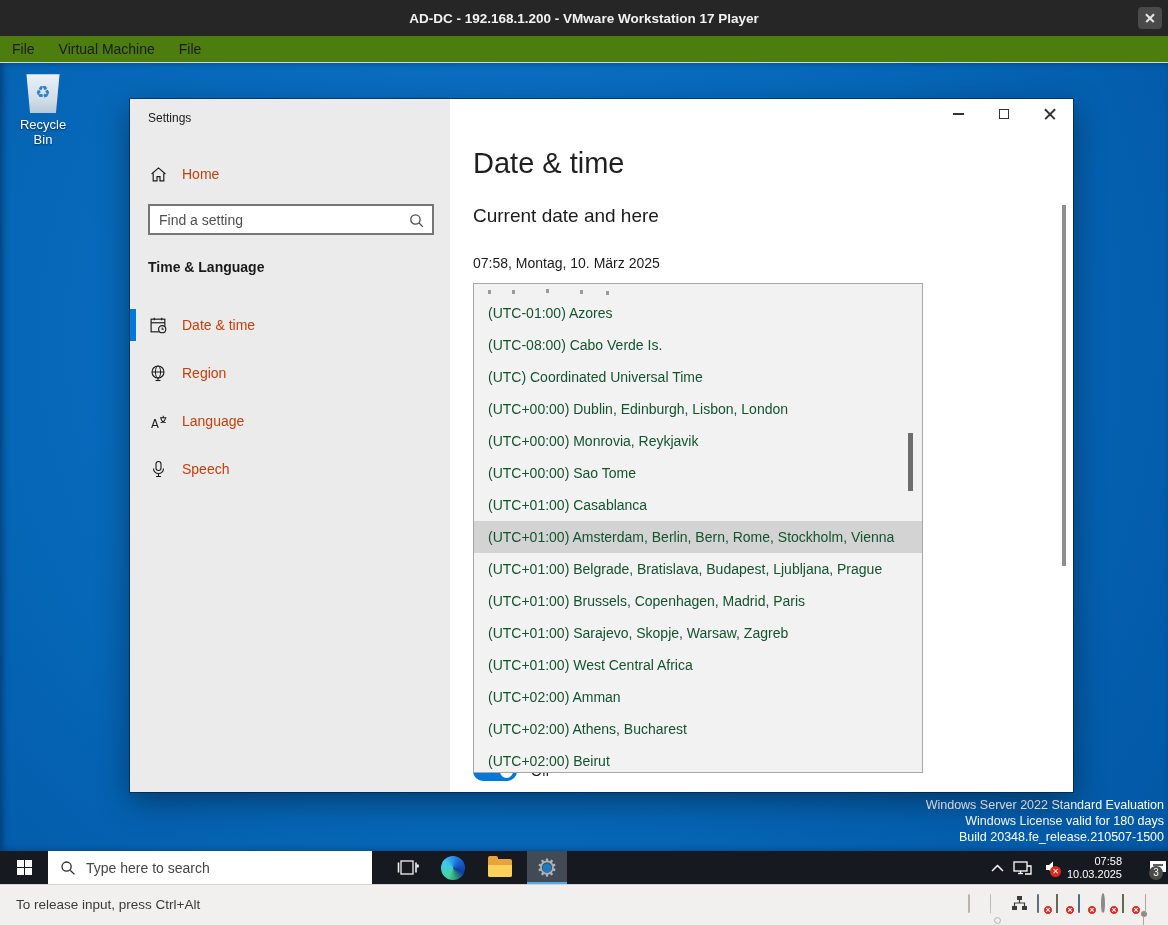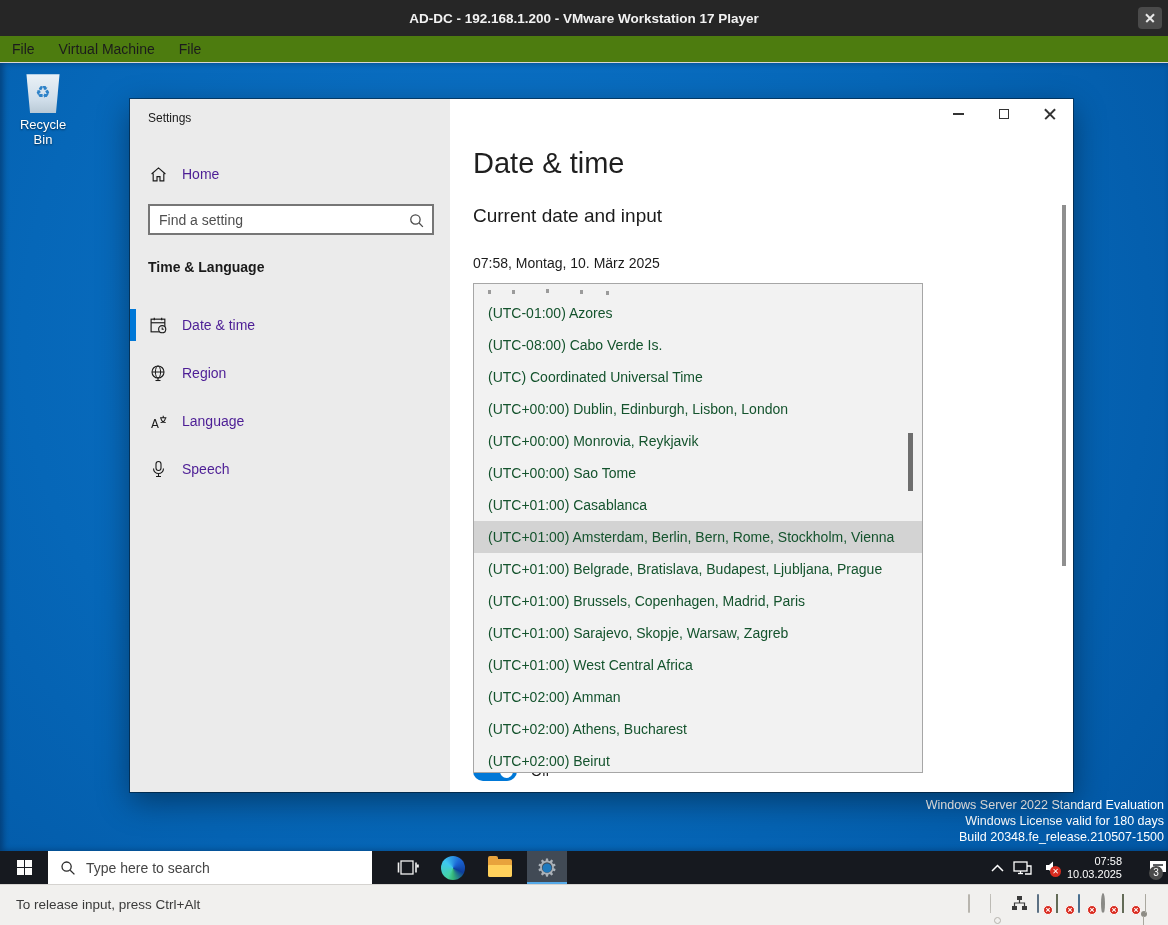--- a/index.html
+++ b/index.html
@@ -61,21 +61,21 @@
   .license div { color:#fff; font-size:12.5px; line-height:16px; }
 
   
   .win { position:absolute; left:130px; top:36px; width:943px; height:693px; background:#fff;
     box-shadow:0 0 0 1px rgba(0,0,0,.4), 0 10px 30px rgba(0,0,0,.4); }
   .sidebar { position:absolute; left:0; top:0; width:320px; height:693px; background:#ebebeb; }
   .sw-title { position:absolute; left:18px; top:12px; font-size:12px; color:#1a1a1a; }
   .home-row { position:absolute; left:0; top:58px; width:320px; height:34px;
     display:flex; align-items:center; padding-left:18px; gap:14px; }
   .home-row svg { flex:0 0 auto; }
-  .nav-label { font-size:14px; color:#4c1d95; }
+  .nav-label { font-size:14px; color:#c2410c; }
   .search-box { position:absolute; left:18px; top:105px; width:286px; height:31px;
     background:#fff; border:2px solid #767676; }
   .search-box input { width:100%; height:100%; border:0; outline:0; background:transparent;
     font-size:14px; color:#222; padding:0 30px 0 9px; font-family:inherit; }
   .search-box input::placeholder { color:#4f4f4f; opacity:1; }
   .search-box .mag { position:absolute; right:7px; top:6px; }
   .section-heading { position:absolute; left:18px; top:160px; font-size:14px; font-weight:bold; color:#1a1a1a; }
   .nav-item { position:absolute; left:0; width:320px; height:40px;
     display:flex; align-items:center; padding-left:18px; gap:14px; }
   .nav-item.selected::before { content:""; position:absolute; left:0; top:4px; width:6px; height:32px; background:var(--accent); }
@@ -261,21 +261,21 @@
             </span>
           <span class="wc wc-close">
               <span class="x-lines">
                 <i></i>
                 <i></i>
               </span>
             </span>
         </div>
 
         <div class="page-title">Date &amp; time</div>
-        <div class="section-title">Current date and input</div>
+        <div class="section-title">Current date and here</div>
         <div class="cur-datetime">07:58, Montag, 10. März 2025</div>
 
         <div class="toggle-row">
           <span class="toggle">
               <span class="toggle-knob"></span>
             </span>
           <span class="toggle-label">Off</span>
         </div>
 
         <div class="tz-dropdown">

